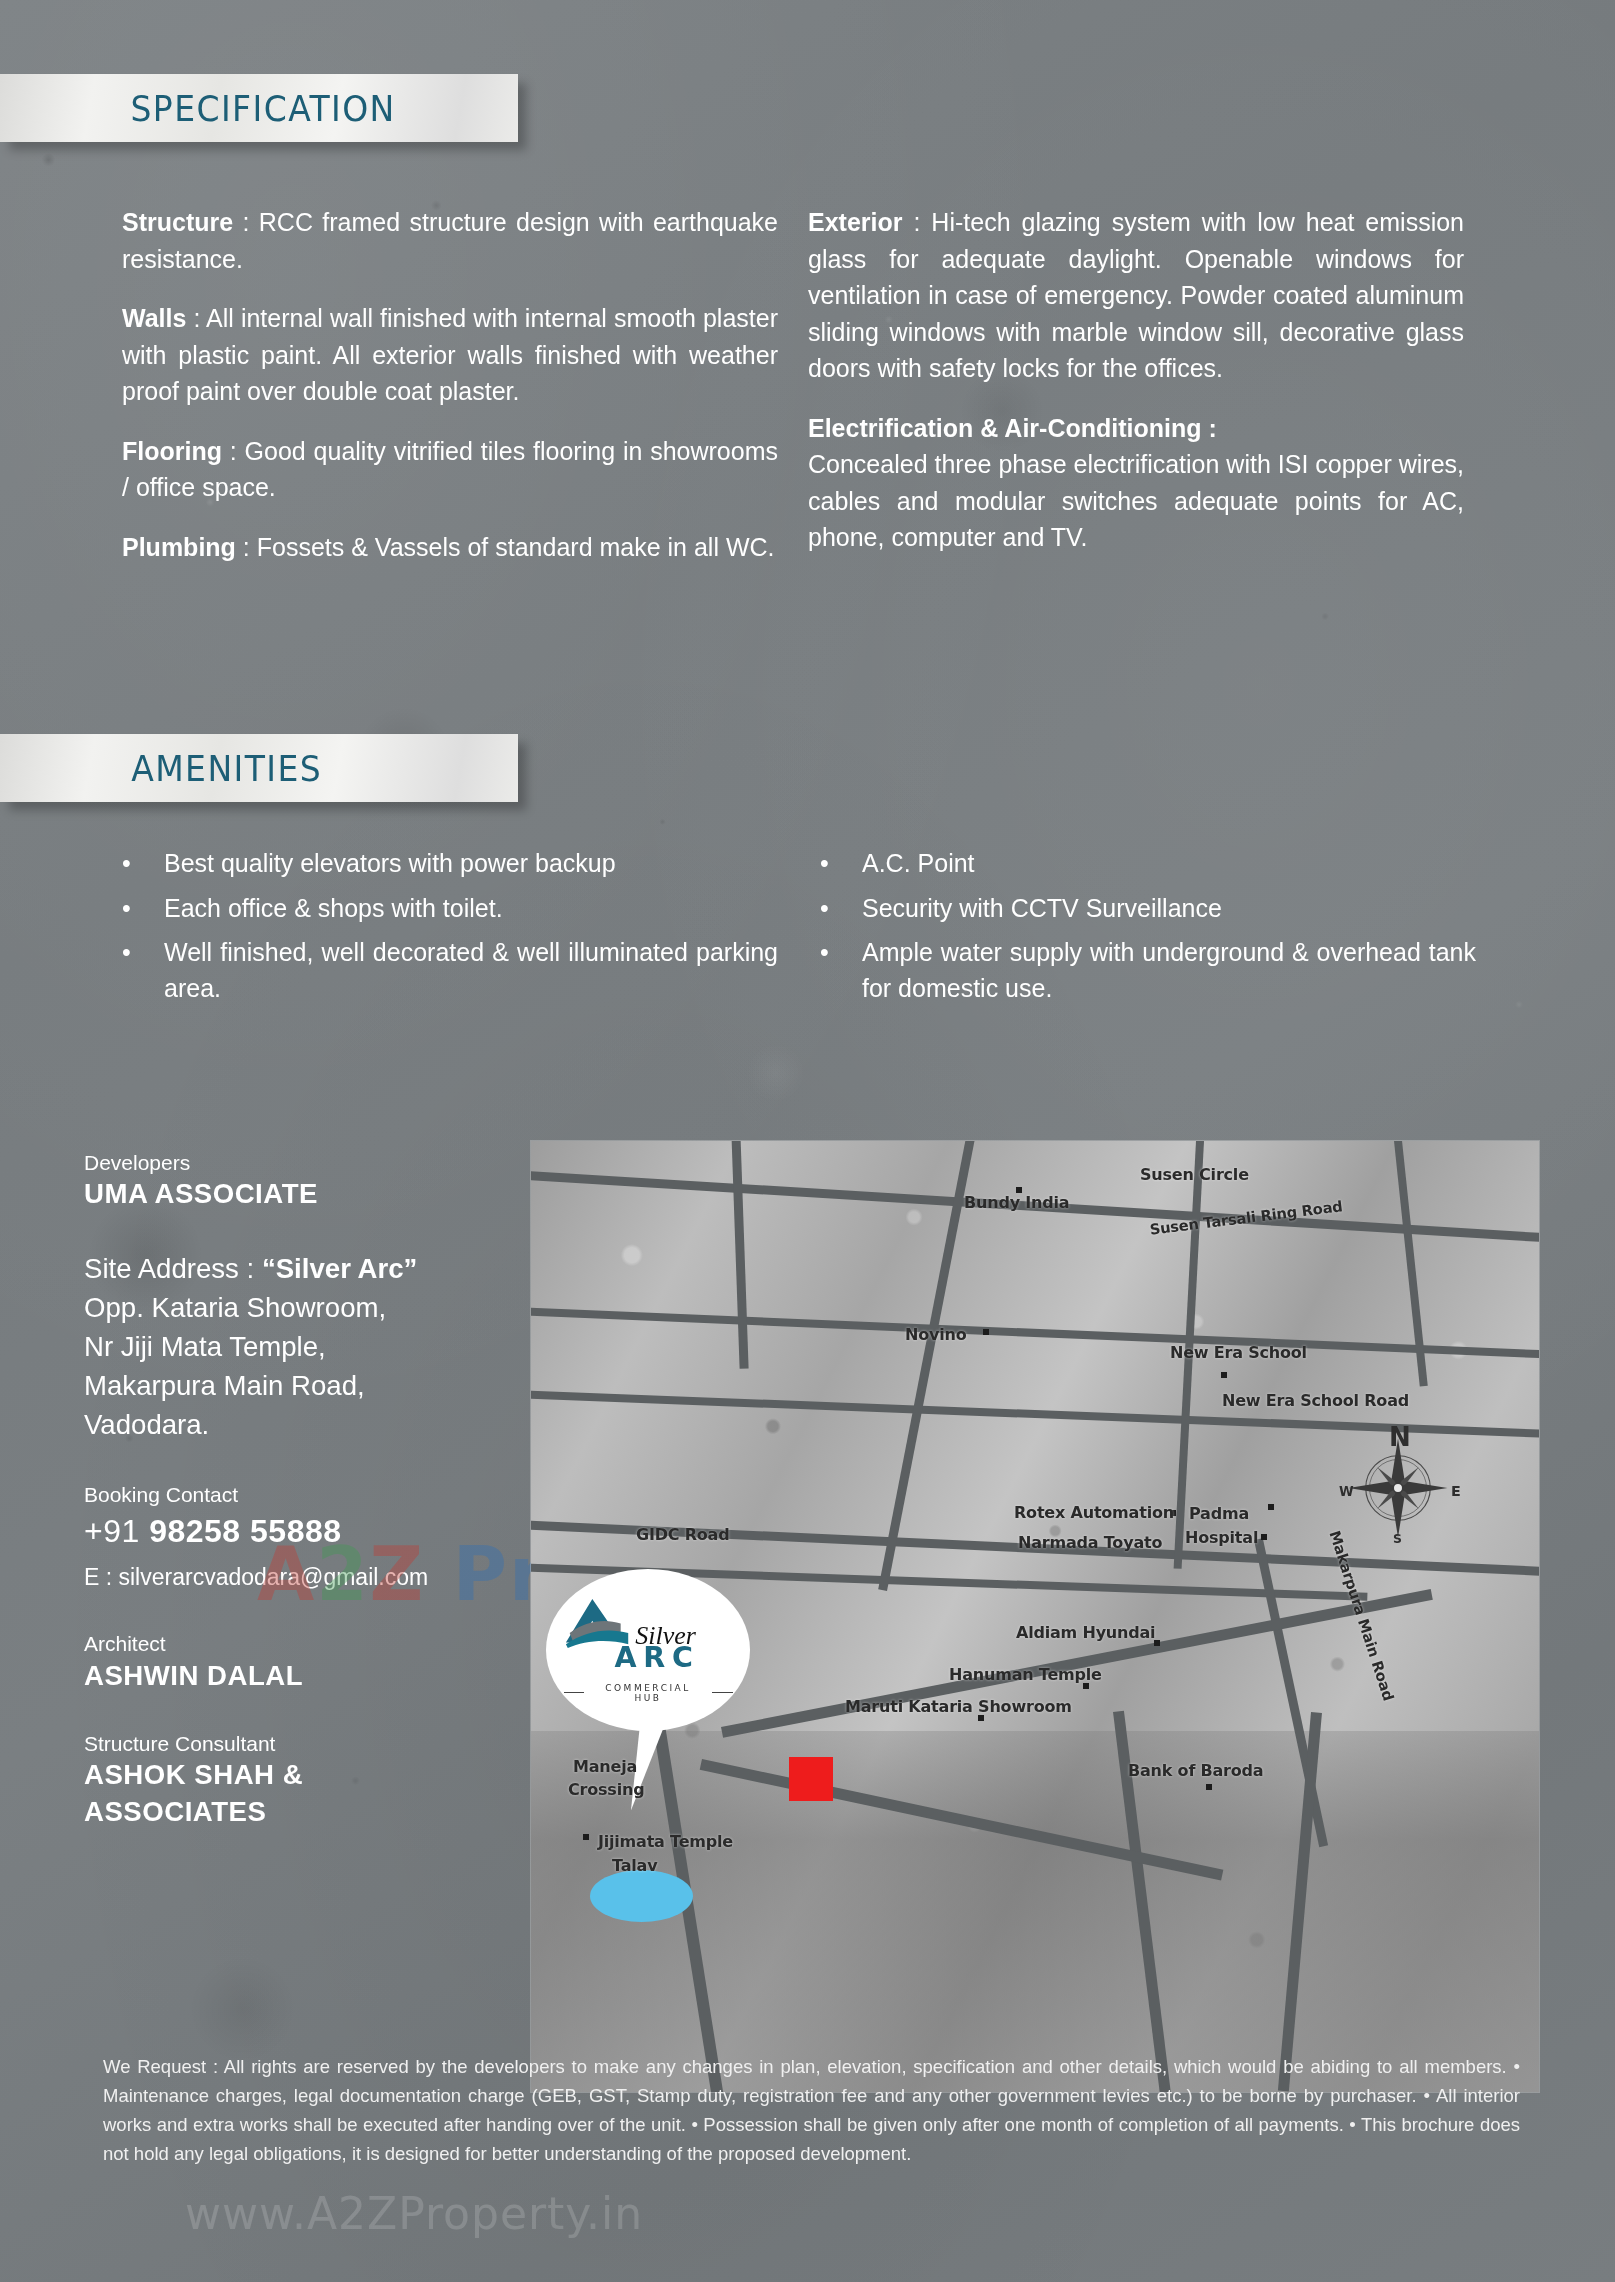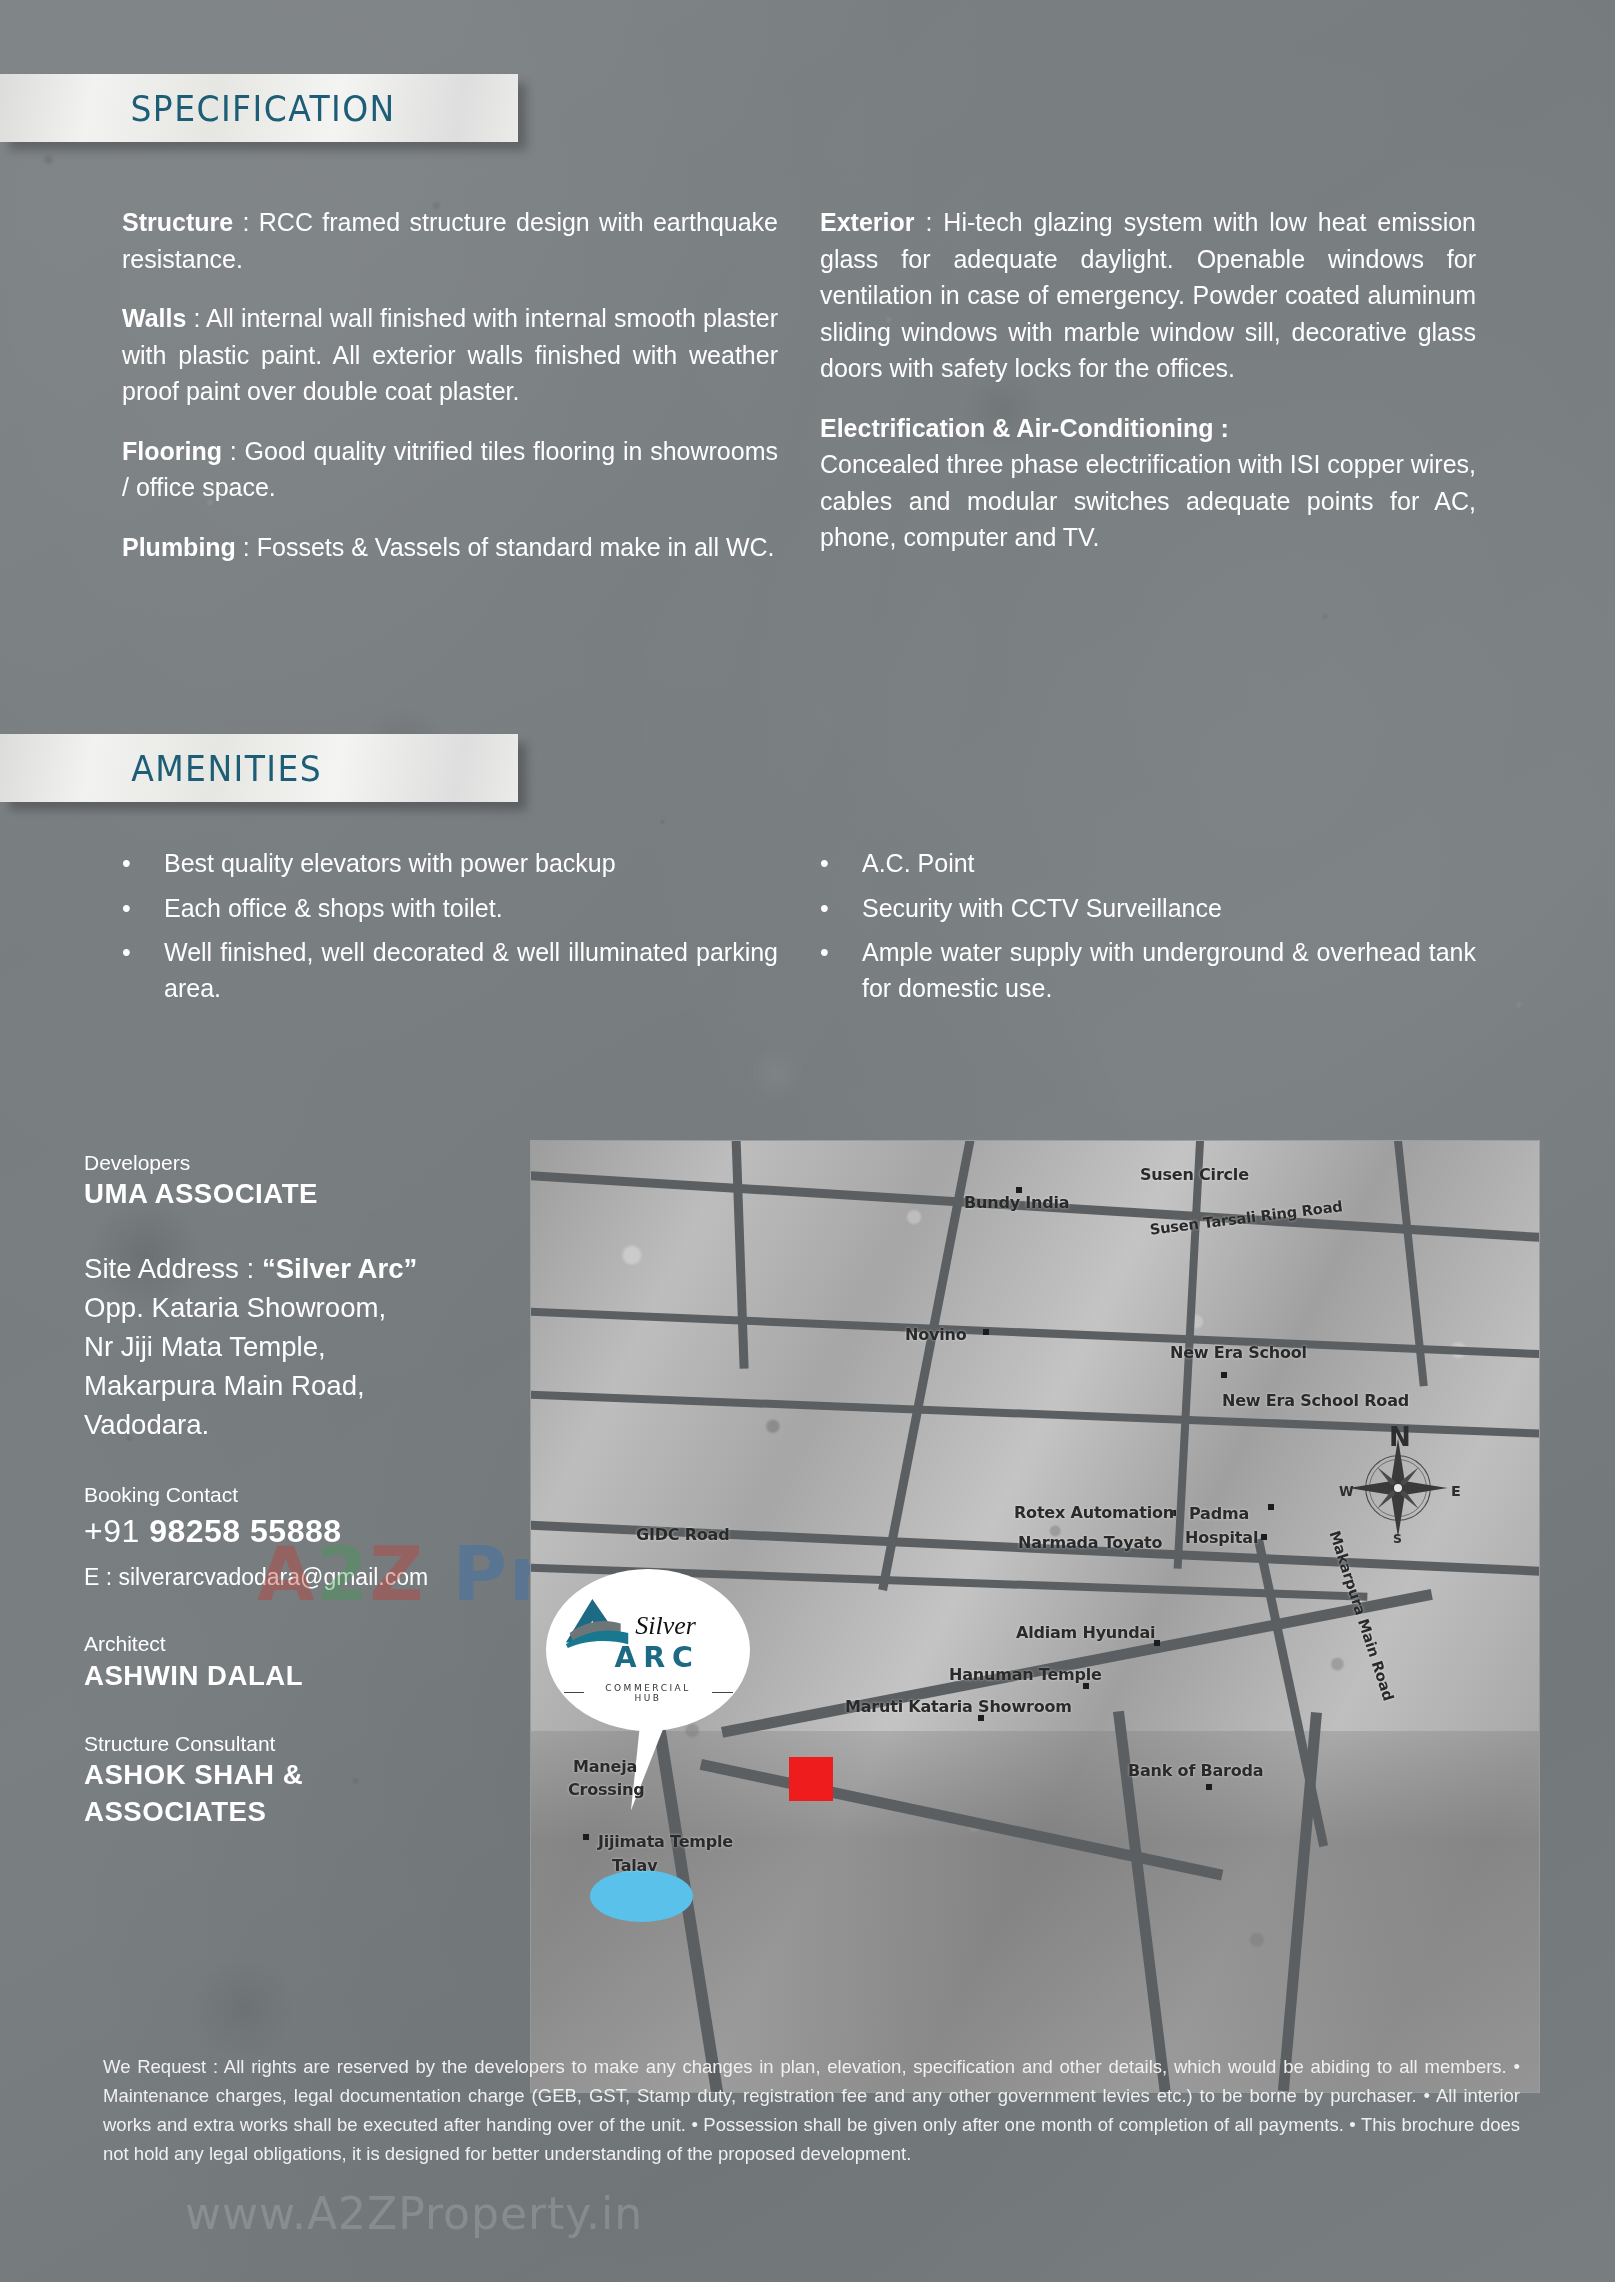--- a/index.html
+++ b/index.html
@@ -79,21 +79,21 @@
   #banner-spec   { top: 74px;  width: 518px; }
   #banner-amen   { top: 734px; width: 518px; }
 
   
   .spec-wrap {
     position: absolute;
     top: 204px;
     left: 122px;
     width: 1379px;
     display: flex;
-    gap: 42px;
+    gap: 30px;
     color: #ffffff;
   }
   .spec-col { width: 656px; }
   .spec-item { margin-bottom: 23px; font-size: 25px; line-height: 1.46; text-align: justify; }
   .spec-item:last-child { margin-bottom: 8px; }
   .spec-label { font-weight: bold; }
   .spec-head  { font-weight: bold; display: block; }
 
   
   .amen-wrap {
@@ -222,21 +222,21 @@
   }
   .logo { position: relative; z-index: 2; width: 169px; }
   .logo-row { display: flex; align-items: flex-end; gap: 3.8px; }
   .logo-mark { width: 68px; height: 53px; }
   .logo-silver {
     font-family: "Liberation Serif", serif;
     font-size: 26px;
     font-style: italic;
     color: #111;
     line-height: .9;
-    margin-bottom: 13px;
+    margin-bottom: 3px;
   }
   .logo-arc {
     font-family: "DejaVu Sans", sans-serif;
     font-size: 28.5px;
     font-weight: bold;
     letter-spacing: 6.7px;
     color: #1d6a84;
     margin-top: -9.5px;
     margin-left: 51px;
   }

